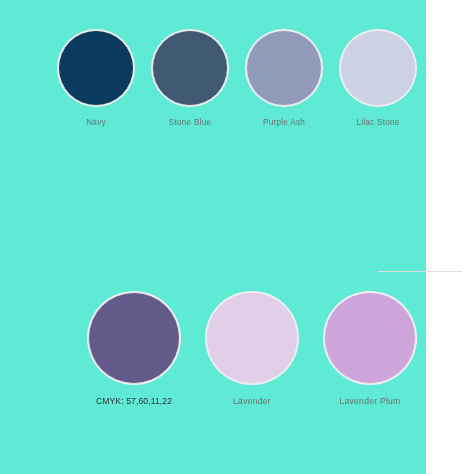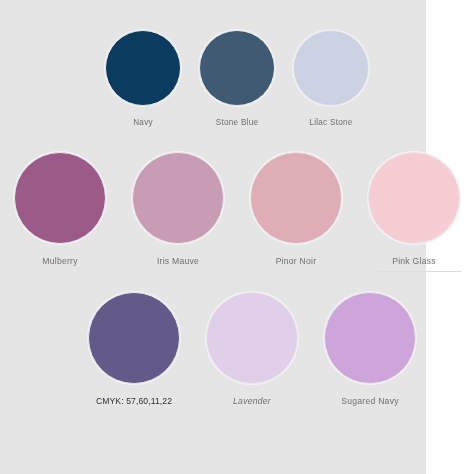--- a/index.html
+++ b/index.html
@@ -10,21 +10,21 @@
     width: 474px;
     height: 474px;
     background: #ffffff;
     font-family: "Liberation Sans", sans-serif;
     overflow: hidden;
   }
   #palette-board {
     position: relative;
     width: 426px;
     height: 474px;
-    background: #e5e5e5;
+    background: #5eead4;
     box-sizing: border-box;
   }
   .swatch-row {
     position: absolute;
     left: 0;
     width: 474px;
     display: flex;
     justify-content: center;
     align-items: flex-start;
   }
@@ -98,67 +98,48 @@
       <div class="swatch-disc" style="background-color: rgb(11, 60, 95);"></div>
       <div class="swatch-label" style="color: rgb(111, 111, 116);">Navy</div>
     </div>
 
     <div class="swatch">
       <div class="swatch-disc" style="background-color: rgb(63, 90, 114);"></div>
       <div class="swatch-label" style="color: rgb(111, 111, 116);">Stone Blue</div>
     </div>
 
 
+    <div class="swatch">
+      <div class="swatch-disc" style="background-color: rgb(147, 155, 186);"></div>
+      <div class="swatch-label" style="color: rgb(111, 111, 116);">Purple Ash</div>
+    </div>
 
     <div class="swatch">
       <div class="swatch-disc" style="background-color: rgb(204, 209, 227);"></div>
       <div class="swatch-label" style="color: rgb(111, 111, 116);">Lilac Stone</div>
     </div>
 
   </div>
 
-  <div class="swatch-row" id="row-2">
-
-    <div class="swatch">
-      <div class="swatch-disc" style="background-color: rgb(155, 90, 135);"></div>
-      <div class="swatch-label" style="color: rgb(111, 111, 116);">Mulberry</div>
-    </div>
-
-    <div class="swatch">
-      <div class="swatch-disc" style="background-color: rgb(200, 156, 180);"></div>
-      <div class="swatch-label" style="color: rgb(111, 111, 116);">Iris Mauve</div>
-    </div>
-
-    <div class="swatch">
-      <div class="swatch-disc" style="background-color: rgb(223, 173, 181);"></div>
-      <div class="swatch-label" style="color: rgb(111, 111, 116);">Pinor Noir</div>
-    </div>
-
-    <div class="swatch">
-      <div class="swatch-disc" style="background-color: rgb(246, 205, 210);"></div>
-      <div class="swatch-label" style="color: rgb(111, 111, 116);">Pink Glass</div>
-    </div>
-
-  </div>
 
   <div id="pinkglass-divider"></div>
 
   <div class="swatch-row" id="row-3">
 
     <div class="swatch">
       <div class="swatch-disc" style="background-color: rgb(99, 90, 138);"></div>
       <div class="swatch-label code-label">CMYK: 57,60,11,22</div>
     </div>
 
     <div class="swatch">
       <div class="swatch-disc" style="background-color: rgb(225, 207, 233);"></div>
-      <div class="swatch-label" style="color: rgb(111, 111, 116); font-style: italic;">Lavender</div>
+      <div class="swatch-label" style="color: rgb(111, 111, 116);">Lavender</div>
     </div>
 
     <div class="swatch">
       <div class="swatch-disc" style="background-color: rgb(205, 165, 218);"></div>
-      <div class="swatch-label" style="color: rgb(111, 111, 116);">Sugared Navy</div>
+      <div class="swatch-label" style="color: rgb(111, 111, 116);">Lavender Plum</div>
     </div>
 
 
   </div>
 
 </div>
 
 </body></html>

